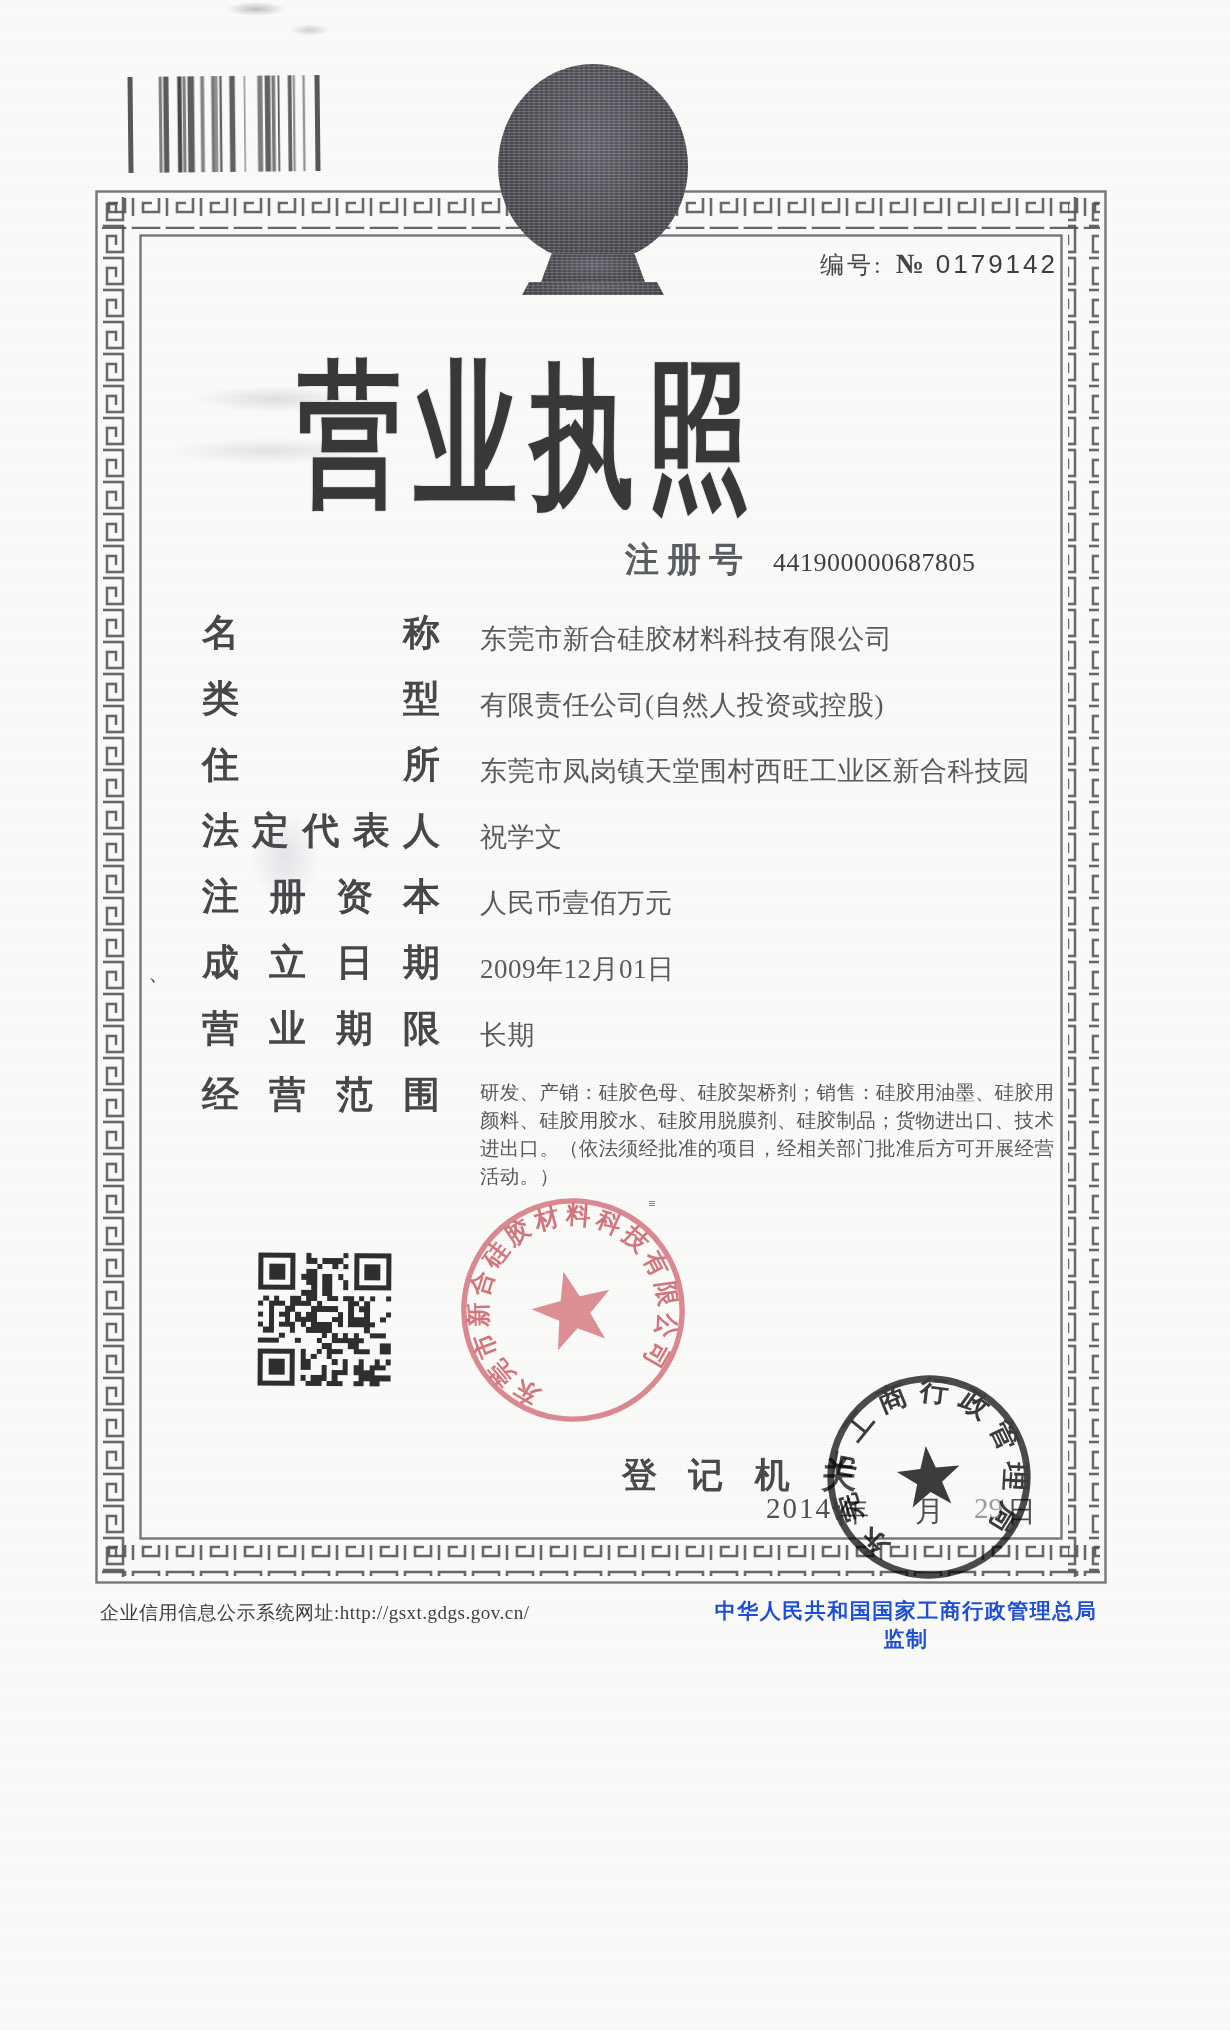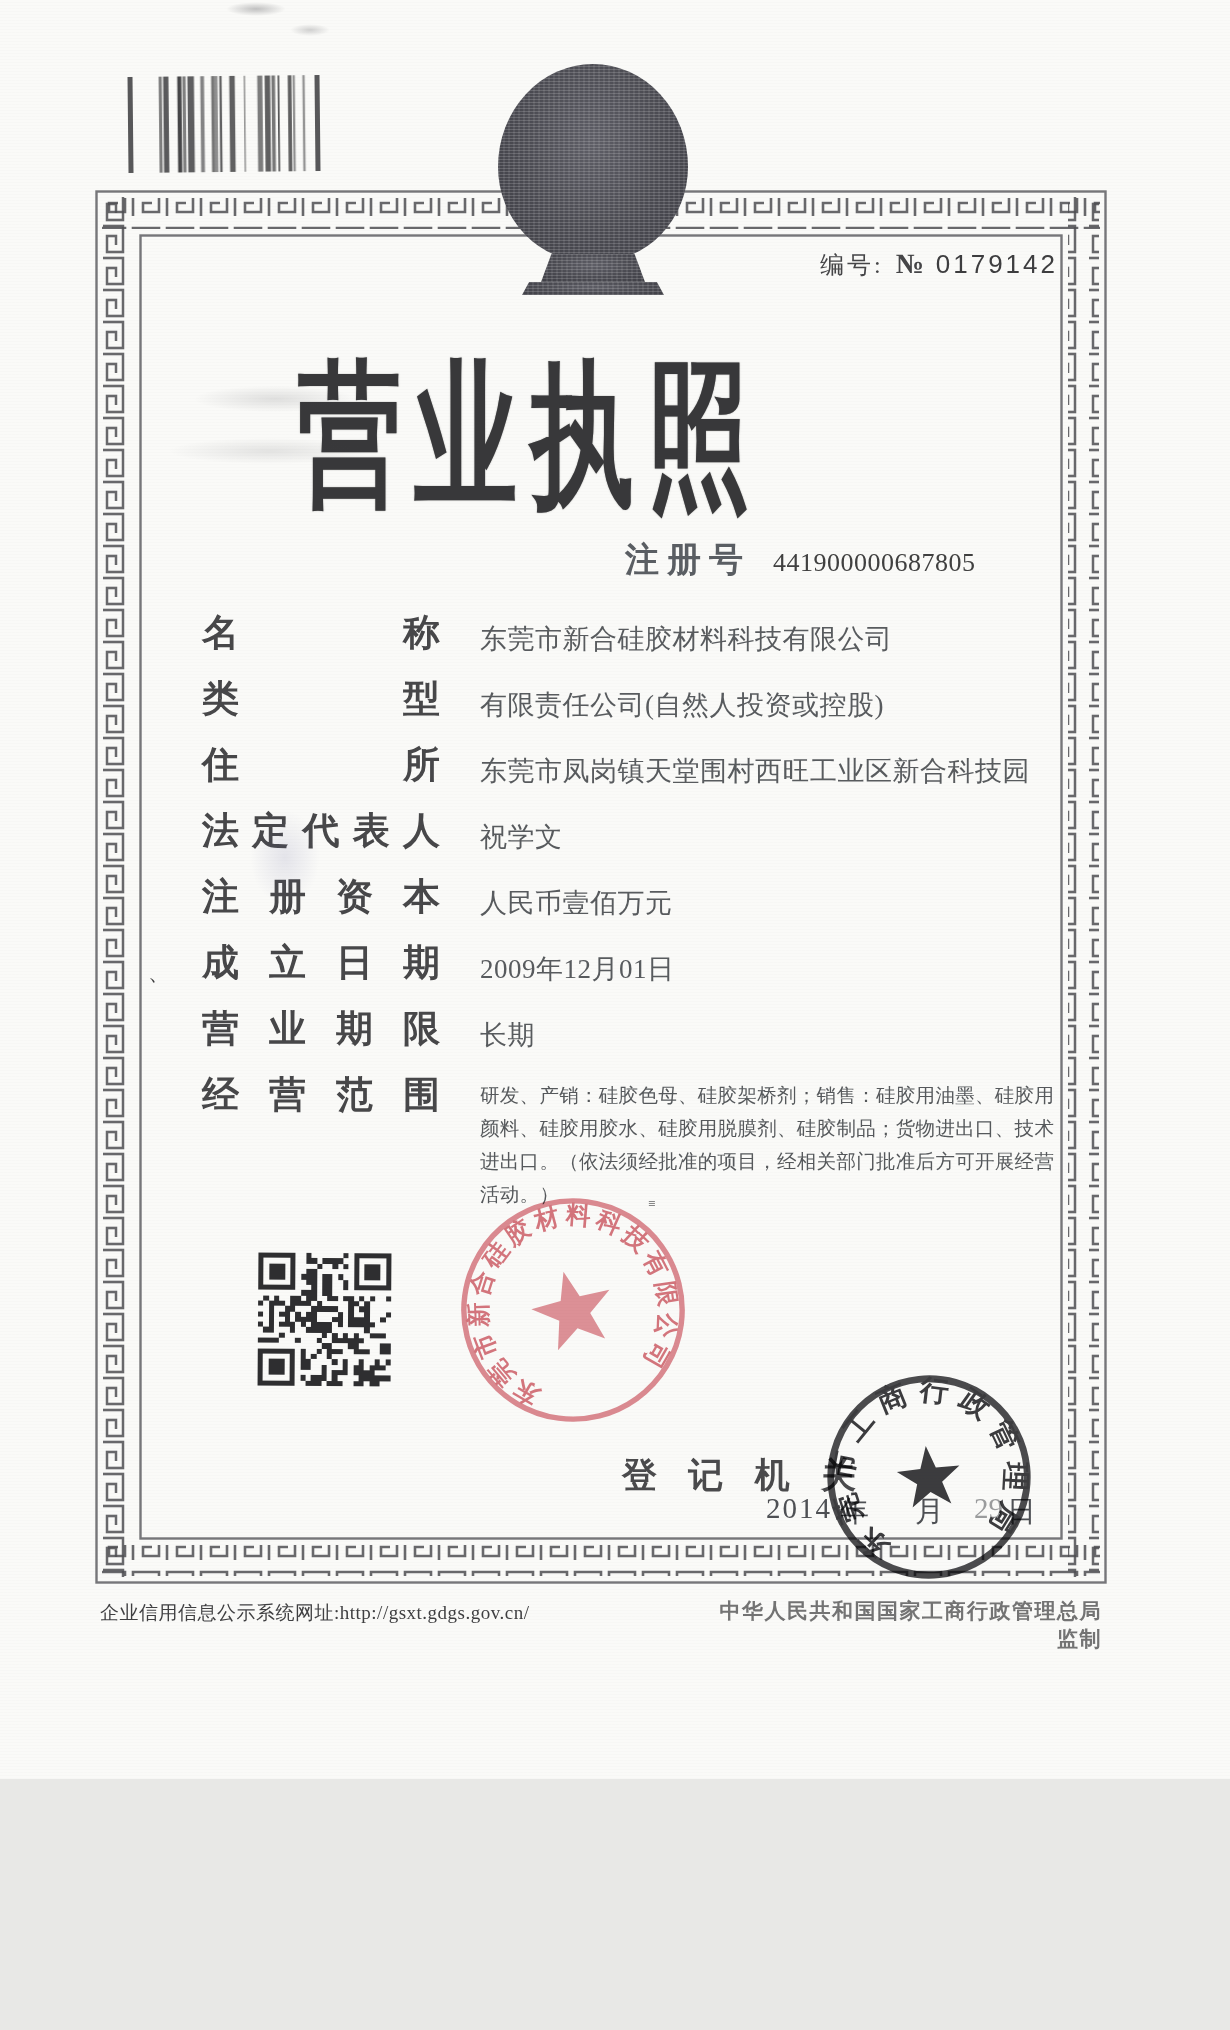--- a/index.html
+++ b/index.html
@@ -1,17 +1,17 @@
 <!DOCTYPE html>
 <html style="--seal-red: #cf5560; --stamp-black: #27272b; --ink: #3a3a3c; --paper: #fafaf8;"><head>
 <meta charset="utf-8">
 <style>
   html,body{margin:0;padding:0;background:#e8e8e6;}
   #paper{
-    position:relative;width:1230px;height:1779px;margin:0 auto;
+    position:relative;width:1230px;height:2030px;margin:0 auto;
     background:var(--paper,#fafaf8);
     font-family:"Liberation Serif", serif;
     overflow:hidden;
   }
   #paper::after{ 
     content:"";position:absolute;inset:0;pointer-events:none;
     background:repeating-linear-gradient(0deg, rgba(0,0,0,.012) 0 1px, transparent 1px 3px);
   }
   
   .barcode{position:absolute;left:128px;top:76px;width:192px;height:96px;
@@ -43,21 +43,21 @@
   .regrow{position:absolute;left:625px;top:537px;display:flex;align-items:baseline;gap:30px;z-index:2;}
   .regrow .reg-label{width:118px;display:flex;justify-content:space-between;font-size:34px;font-weight:600;color:#5a5e63;}
   .regrow .reg-value{font-size:26px;letter-spacing:.5px;color:#404040;}
   
   .fields{position:absolute;left:202px;top:613px;width:900px;z-index:2;}
   .row{display:flex;align-items:flex-start;height:66px;}
   .row-label{width:238px;flex:0 0 238px;display:flex;justify-content:space-between;
     font-size:37px;font-weight:600;color:#474749;line-height:1.1;}
   .row-value{margin-left:40px;padding-top:8px;font-size:27px;color:#585b5e;letter-spacing:.5px;white-space:nowrap;}
   .row.scope{height:auto;}
-  .row.scope .row-value{white-space:normal;width:592px;font-size:19.5px;line-height:33px;padding-top:4px;color:#55585b;letter-spacing:.3px;}
+  .row.scope .row-value{white-space:normal;width:592px;font-size:19.5px;line-height:28px;padding-top:4px;color:#55585b;letter-spacing:.3px;}
   
   .qr{position:absolute;left:258px;top:1253px;width:133px;height:133px;transform:rotate(.4deg);filter:blur(.2px);z-index:2;}
   .qr svg{width:100%;height:100%;fill:#2e2e30;shape-rendering:crispEdges;}
   .seal-red{position:absolute;left:455px;top:1192px;width:236px;height:236px;
     mix-blend-mode:multiply;opacity:.8;filter:blur(.45px);z-index:6;}
   .seal-red .ink{stroke:var(--seal-red);}
   .seal-red text{fill:var(--seal-red);font-family:"Liberation Serif",serif;font-weight:600;}
   .seal-red polygon{fill:var(--seal-red);}
   .seal-black{position:absolute;left:822px;top:1370px;width:214px;height:214px;
     mix-blend-mode:multiply;opacity:.9;filter:blur(.3px);z-index:6;}
@@ -68,22 +68,22 @@
   .registry-label{position:absolute;left:622px;top:1452px;width:234px;display:flex;justify-content:space-between;
     font-size:35px;font-weight:600;color:#4a4a4c;z-index:2;}
   .dateline{position:absolute;left:766px;top:1492px;display:flex;align-items:flex-start;font-size:29px;color:#4e5054;z-index:2;}
   .dateline .y{letter-spacing:2px;}
   .dateline .u1{margin-left:8px;}
   .dateline .u2{margin-left:46px;}
   .dateline .d{margin-left:30px;opacity:.55;}
   .dateline .u3{margin-left:4px;}
   
   .footer-left{position:absolute;left:100px;top:1600px;font-size:19px;color:#3f3f41;letter-spacing:.5px;z-index:2;}
-  .footer-right{position:absolute;left:710px;top:1597px;width:392px;text-align:right;font-size:21px;
-    letter-spacing:1.5px;color:#737373;font-weight:600;z-index:2;}
+  .footer-right{position:absolute;left:710px;top:1597px;width:392px;text-align:center;font-size:21px;
+    letter-spacing:1.5px;color:#1d4ed8;font-weight:600;z-index:2;}
   
   .art{position:absolute;color:#3a3a3c;z-index:3;}
   .smudge{position:absolute;border-radius:50%;pointer-events:none;z-index:3;}
 </style>
 </head>
 <body>
 
 <div id="paper">
 
   <div class="barcode">

